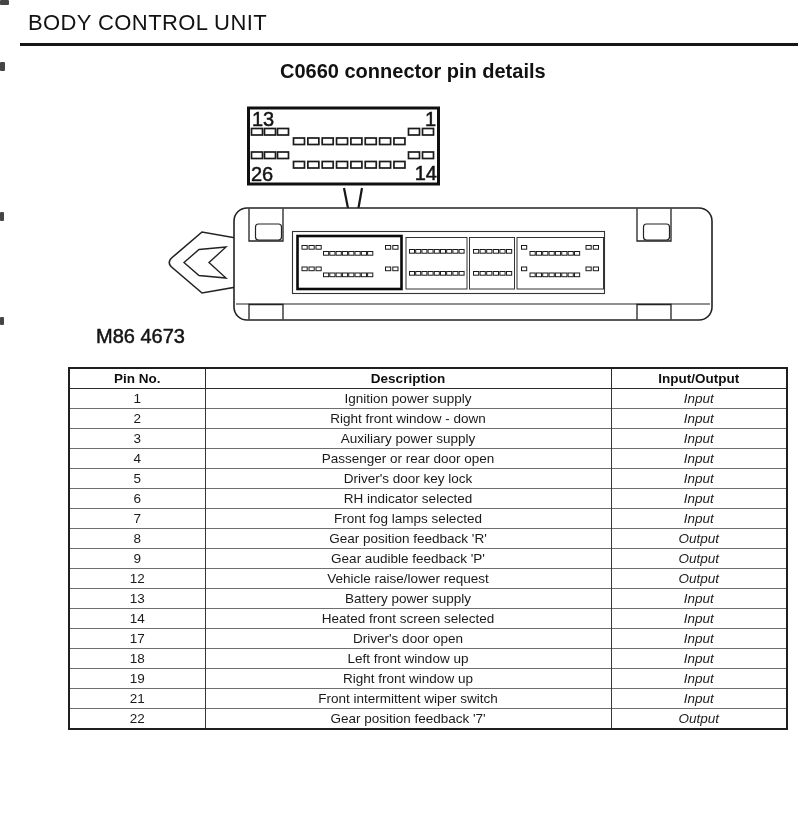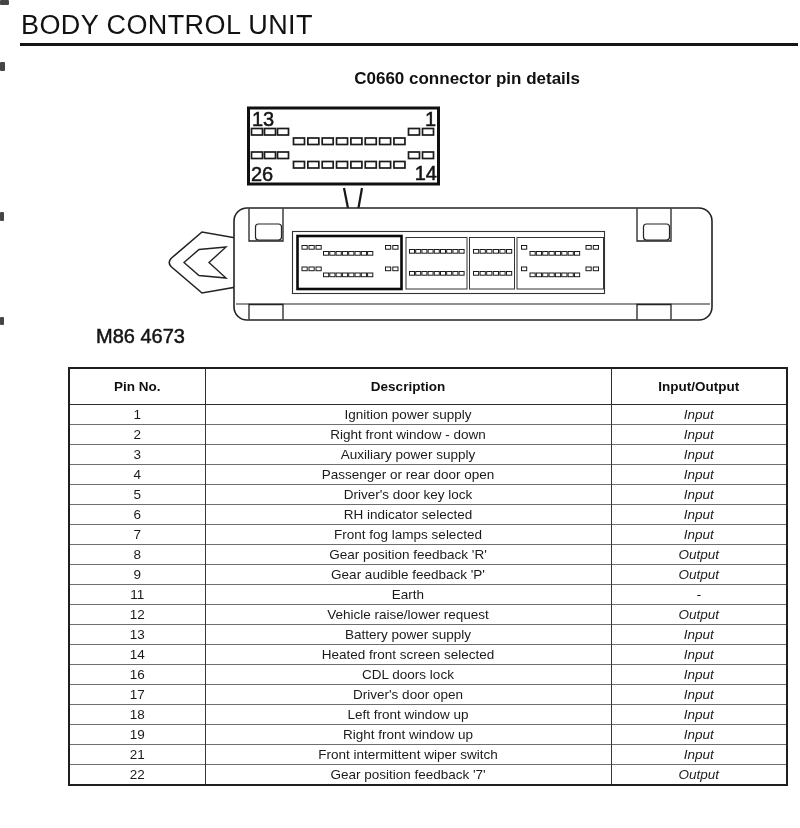--- a/index.html
+++ b/index.html
@@ -1,47 +1,47 @@
 <!DOCTYPE html>
 <html><head>
 <meta charset="utf-8">
 <style>
   html,body{margin:0;padding:0;}
   body{
     width:800px;height:828px;position:relative;overflow:hidden;
     background:#ffffff;font-family:"Liberation Sans", sans-serif;
   }
   .page-title{
-    position:absolute;left:21px;top:10px;font-size:27px;font-weight:400;
+    position:absolute;left:28px;top:10px;font-size:22px;font-weight:400;
     color:#121212;letter-spacing:0.4px;white-space:nowrap;
   }
   .title-rule{
     position:absolute;left:20px;top:43px;width:778px;height:3px;background:#161616;
   }
   .subtitle{
-    position:absolute;left:280px;top:60px;width:300px;text-align:right;
-    font-size:17px;font-weight:bold;color:#111;white-space:nowrap;margin-top:9px;
+    position:absolute;left:280px;top:60px;width:300px;text-align:left;
+    font-size:20px;font-weight:bold;color:#111;white-space:nowrap;
   }
   svg.diagram{position:absolute;left:0;top:0;}
   svg.diagram text{
     font-family:"Liberation Sans", sans-serif;fill:#141414;
     stroke:#141414;stroke-width:0.5;font-size:20px;
   }
   text.fig-label{font-size:14.5px;stroke-width:0.15;fill:#222;}
   .speck{position:absolute;background:#1c1c1c;opacity:0.82;border-radius:1px;}
 
   table.pin-table{
     position:absolute;left:68px;top:367px;width:718px;
     border-collapse:collapse;table-layout:fixed;
     font-size:13.5px;color:#1a1a1a;
     border:2px solid #1f1f1f;
   }
   table.pin-table th{
     height:19px;font-size:13.5px;font-weight:bold;text-align:center;
-    border:1.5px solid #2d2d2d;padding:8px;vertical-align:middle;color:#0f0f0f;
+    border:1.5px solid #2d2d2d;padding:0;vertical-align:middle;color:#0f0f0f;
   }
   table.pin-table td{
     height:19px;padding:0;vertical-align:middle;
     border-top:1.5px solid #6f6f6f;
     border-left:1.5px solid #383838;
     border-right:1.5px solid #383838;
   }
   td.cell-pin{text-align:center;}
   td.cell-desc{text-align:center;padding-left:9px;}
   td.cell-io{text-align:center;font-style:italic;}
@@ -262,45 +262,35 @@
         <td class="cell-pin">8</td>
         <td class="cell-desc">Gear position feedback 'R'</td>
         <td class="cell-io">Output</td>
       </tr>
       <tr>
         <td class="cell-pin">9</td>
         <td class="cell-desc">Gear audible feedback 'P'</td>
         <td class="cell-io">Output</td>
       </tr>
       <tr>
-        <td class="cell-pin">11</td>
-        <td class="cell-desc">Earth</td>
-        <td class="cell-io">-</td>
-      </tr>
-      <tr>
         <td class="cell-pin">12</td>
         <td class="cell-desc">Vehicle raise/lower request</td>
         <td class="cell-io">Output</td>
       </tr>
       <tr>
         <td class="cell-pin">13</td>
         <td class="cell-desc">Battery power supply</td>
         <td class="cell-io">Input</td>
       </tr>
       <tr>
         <td class="cell-pin">14</td>
         <td class="cell-desc">Heated front screen selected</td>
         <td class="cell-io">Input</td>
       </tr>
       <tr>
-        <td class="cell-pin">16</td>
-        <td class="cell-desc">CDL doors lock</td>
-        <td class="cell-io">Input</td>
-      </tr>
-      <tr>
         <td class="cell-pin">17</td>
         <td class="cell-desc">Driver's door open</td>
         <td class="cell-io">Input</td>
       </tr>
       <tr>
         <td class="cell-pin">18</td>
         <td class="cell-desc">Left front window up</td>
         <td class="cell-io">Input</td>
       </tr>
       <tr>

